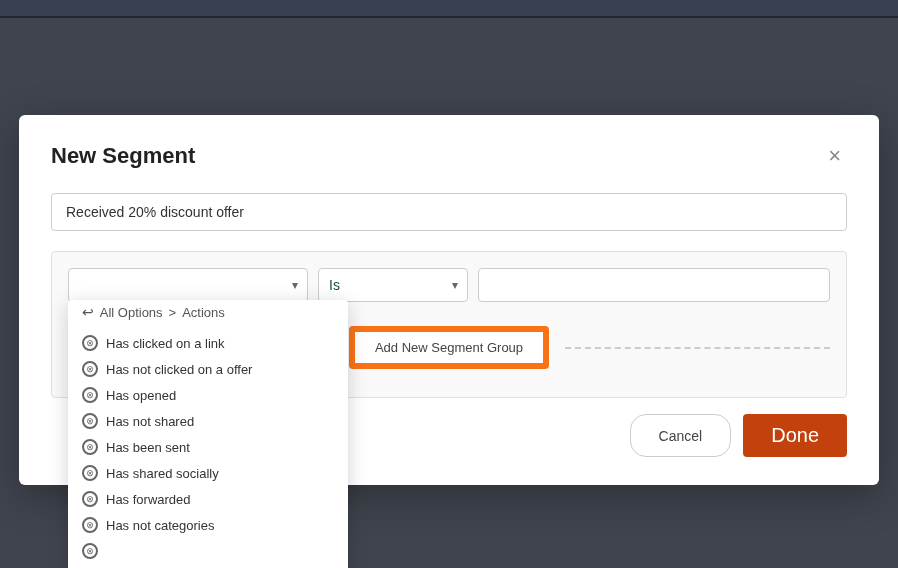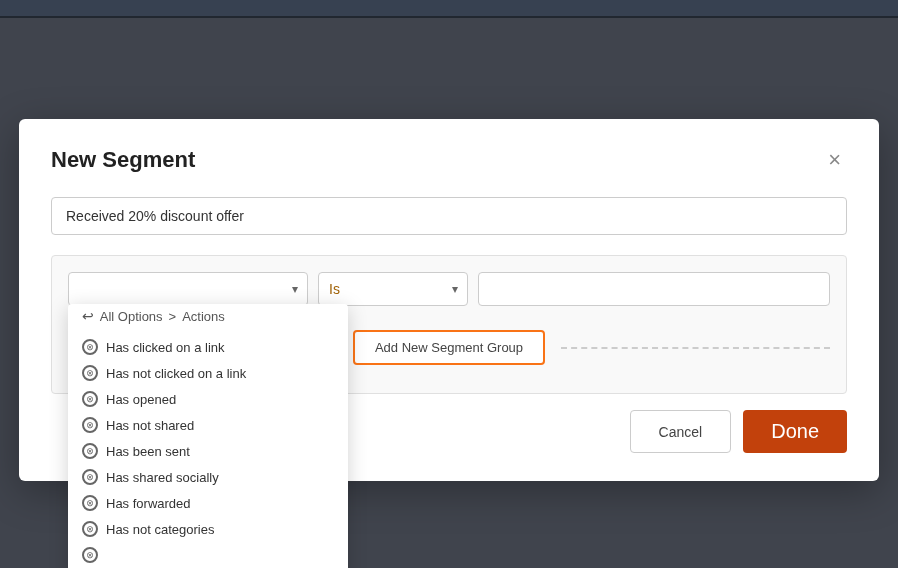--- a/index.html
+++ b/index.html
@@ -91,21 +91,21 @@
       position: relative;
       flex: 0 0 240px;
     }
 
     .select-field {
       width: 100%;
       border: 1px solid #ccc;
       border-radius: 4px;
       padding: 8px 32px 8px 10px;
       font-size: 14px;
-      color: #a16207;
+      color: #14532d;
       background: #fff;
       appearance: none;
       cursor: pointer;
       outline: none;
     }
 
     .select-chevron {
       position: absolute;
       right: 10px;
       top: 50%;
@@ -197,41 +197,41 @@
     }
 
     .add-group-line {
       flex: 1;
       border: none;
       border-top: 2px dashed #ccc;
     }
 
     .add-group-btn {
       background: #fff;
-      border: 2px solid #f97316;
+      border: 6px solid #f97316;
       border-radius: 4px;
       padding: 8px 20px;
       font-size: 13px;
       color: #444;
       cursor: pointer;
       white-space: nowrap;
       margin: 0 16px;
     }
 
     .modal-footer {
       display: flex;
       justify-content: flex-end;
       gap: 12px;
       margin-top: 8px;
     }
 
     .cancel-btn {
       background: #fff;
       border: 1px solid #ccc;
-      border-radius: 4px;
+      border-radius: 16px;
       padding: 10px 28px;
       font-size: 14px;
       color: #444;
       cursor: pointer;
       text-align: center;
     }
 
     .done-btn {
       background: #c2410c;
       border: none;
@@ -282,21 +282,21 @@
               <span>&gt;</span>
               <span>Actions</span>
             </div>
 
             <div class="dropdown-item">
               <span class="dropdown-icon">⊗</span>
               <span>Has clicked on a link</span>
             </div>
             <div class="dropdown-item">
               <span class="dropdown-icon">⊗</span>
-              <span>Has not clicked on a link</span>
+              <span>Has not clicked on a offer</span>
             </div>
             <div class="dropdown-item">
               <span class="dropdown-icon">⊗</span>
               <span>Has opened</span>
             </div>
             <div class="dropdown-item">
               <span class="dropdown-icon">⊗</span>
               <span>Has not shared</span>
             </div>
             <div class="dropdown-item">

